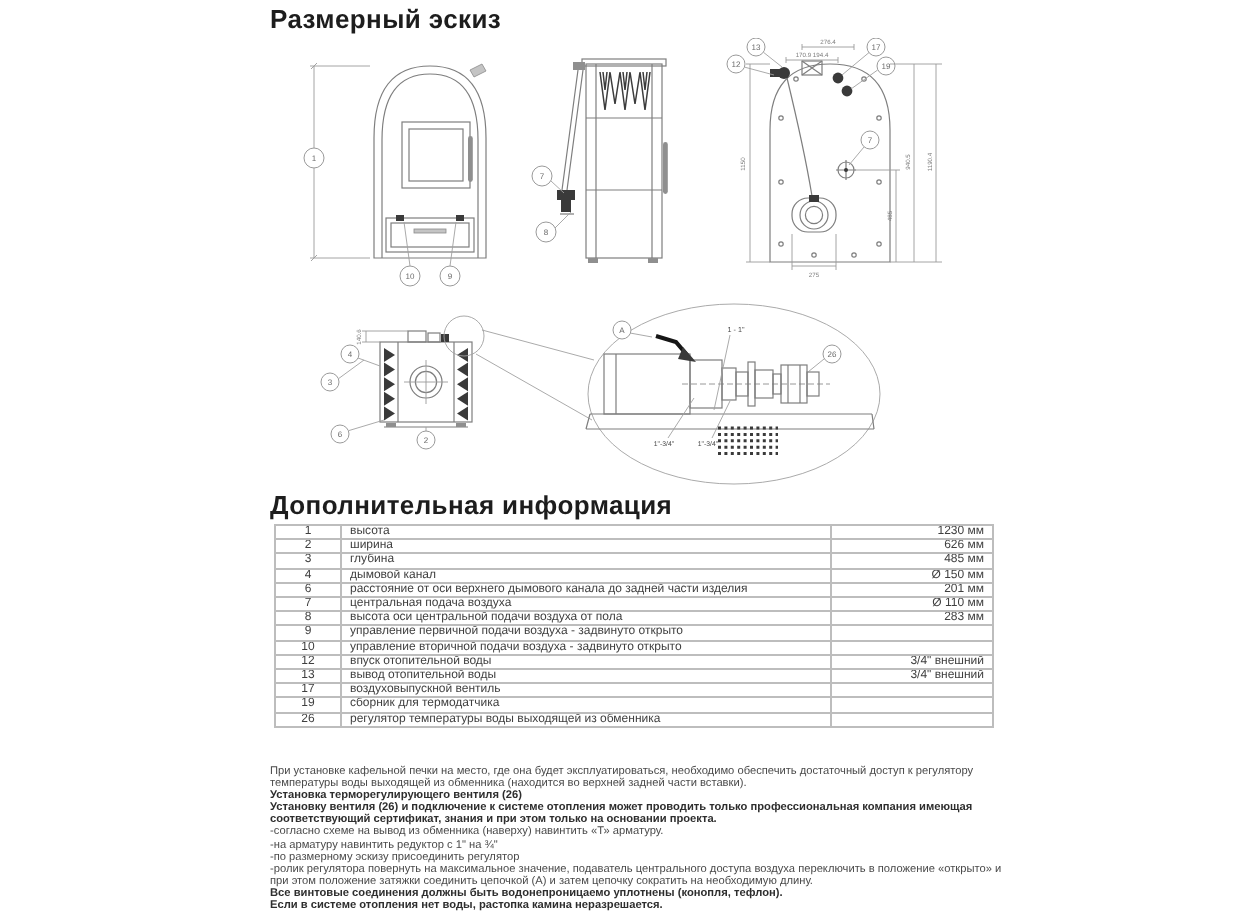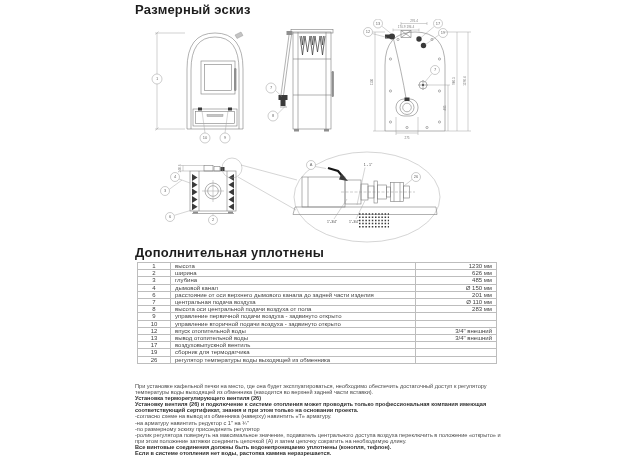--- a/index.html
+++ b/index.html
@@ -249,21 +249,21 @@
       <path class="lead" d="M277,160.5 L269,167"></path>
       <circle class="co-c" cx="281" cy="158" r="4.5"></circle>
       <text x="281" y="159.4">26</text>
       <path class="lead" d="M199,200 L212,180 M221,200 L230,181.5"></path>
       <text class="dim" x="197" y="204" style="font-size:3.4px;fill:#4a4a4a;">1"-3/4"</text>
       <text class="dim" x="219" y="204" style="font-size:3.4px;fill:#4a4a4a;">1"-3/4"</text>
       <path class="perf" d="M224,195 h30 M224,198.2 h30 M224,201.4 h30 M224,204.6 h30 M224,207.8 h30"></path>
     </g>
   </svg>
 
-  <h2 class="section-title">Дополнительная уплотнены</h2>
+  <h2 class="section-title">Дополнительная информация</h2>
 
   <table class="info-table">
     <tbody>
       <tr>
         <td class="c-num">1</td>
         <td class="c-label">высота</td>
         <td class="c-value">1230 мм</td>
       </tr>
       <tr>
         <td class="c-num">2</td>

